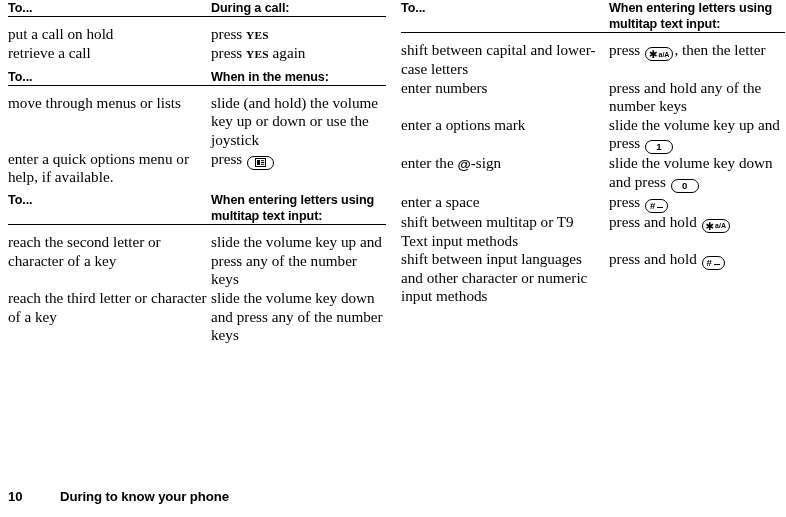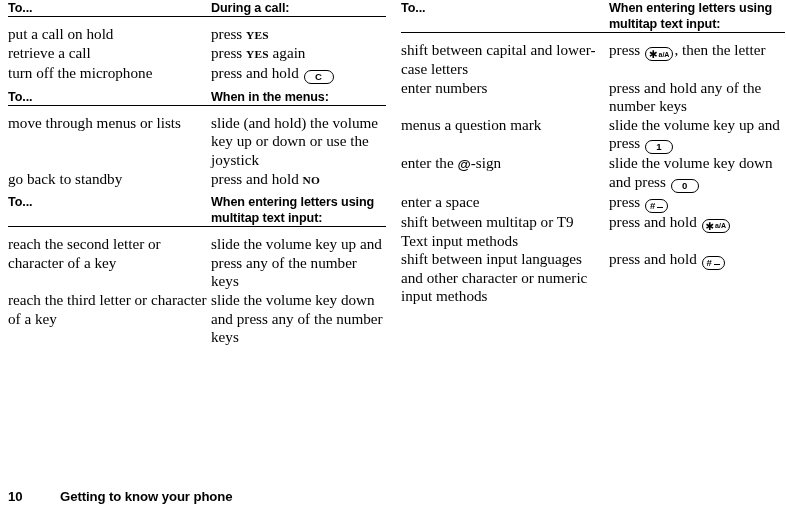--- a/index.html
+++ b/index.html
@@ -171,39 +171,41 @@
             <td class="c2">During a call:</td>
           </tr>
           <tr class="body-row first">
             <td class="c1"><span>put a call on hold</span></td>
             <td class="c2"><span>press </span><span class="sanscaps">YES</span></td>
           </tr>
           <tr class="body-row">
             <td class="c1"><span>retrieve a call</span></td>
             <td class="c2"><span>press </span><span class="sanscaps">YES</span><span> again</span></td>
           </tr>
-          <tr class="body-row">
-            <td class="c1"><span>turn off the microphone</span></td>
-            <td class="c2"><span>press and hold </span><span class="keycap wide">C</span></td>
-          </tr>
         </tbody>
       </table>
       <table class="spec">
         <tbody>
           <tr class="hdr-row tight">
             <td class="c1">To...</td>
             <td class="c2">When in the menus:</td>
           </tr>
           <tr class="body-row first">
             <td class="c1"><span>move through menus or lists</span></td>
             <td class="c2"><span>slide (and hold) the volume key up or down or use the joystick</span></td>
           </tr>
           <tr class="body-row">
-            <td class="c1"><span>go back to standby</span></td>
-            <td class="c2"><span>press and hold </span><span class="sanscaps">NO</span></td>
+            <td class="c1"><span>enter a quick options menu or help, if available.</span></td>
+            <td class="c2"><span>press </span><span class="keycap menu"><span class="menu-icon"><svg width="11" height="9" viewBox="0 0 11 9">
+                    <rect x="0.5" y="0.5" width="10" height="8" fill="none" stroke="#000" stroke-width="1"></rect>
+                    <rect x="2" y="2" width="3" height="5" fill="#000"></rect>
+                    <rect x="6" y="2.2" width="3.2" height="1" fill="#000"></rect>
+                    <rect x="6" y="4" width="3.2" height="1" fill="#000"></rect>
+                    <rect x="6" y="5.8" width="3.2" height="1" fill="#000"></rect>
+                  </svg></span></span></td>
           </tr>
         </tbody>
       </table>
       <table class="spec">
         <tbody>
           <tr class="hdr-row tight">
             <td class="c1">To...</td>
             <td class="c2">When entering letters using multitap text input:</td>
           </tr>
           <tr class="body-row first">
@@ -226,21 +228,21 @@
           </tr>
           <tr class="body-row first">
             <td class="c1"><span>shift between capital and lower-case letters</span></td>
             <td class="c2"><span>press </span><span class="keycap star"><span class="starglyph">✱</span><span class="sub">a/A</span></span><span>, then the letter</span></td>
           </tr>
           <tr class="body-row">
             <td class="c1"><span>enter numbers</span></td>
             <td class="c2"><span>press and hold any of the number keys</span></td>
           </tr>
           <tr class="body-row">
-            <td class="c1"><span>menus a question mark</span></td>
+            <td class="c1"><span>enter a options mark</span></td>
             <td class="c2"><span>slide the volume key up and press </span><span class="keycap num">1</span></td>
           </tr>
           <tr class="body-row">
             <td class="c1"><span>enter the </span><span class="atsign">@</span><span>-sign</span></td>
             <td class="c2"><span>slide the volume key down and press </span><span class="keycap num">0</span></td>
           </tr>
           <tr class="body-row">
             <td class="c1"><span>enter a space</span></td>
             <td class="c2"><span>press </span><span class="keycap hash"><span>#</span><span class="dash"></span></span></td>
           </tr>
@@ -250,16 +252,16 @@
           </tr>
           <tr class="body-row">
             <td class="c1"><span>shift between input languages and other character or numeric input methods</span></td>
             <td class="c2"><span>press and hold </span><span class="keycap hash"><span>#</span><span class="dash"></span></span></td>
           </tr>
         </tbody>
       </table>
     </div>
 
   <div class="footer">
-    <span class="pageno">10</span><span>Getting to know your phone</span>
+    <span class="pageno">10</span><span>During to know your phone</span>
   </div>
 
 </div>
 
 </body></html>

